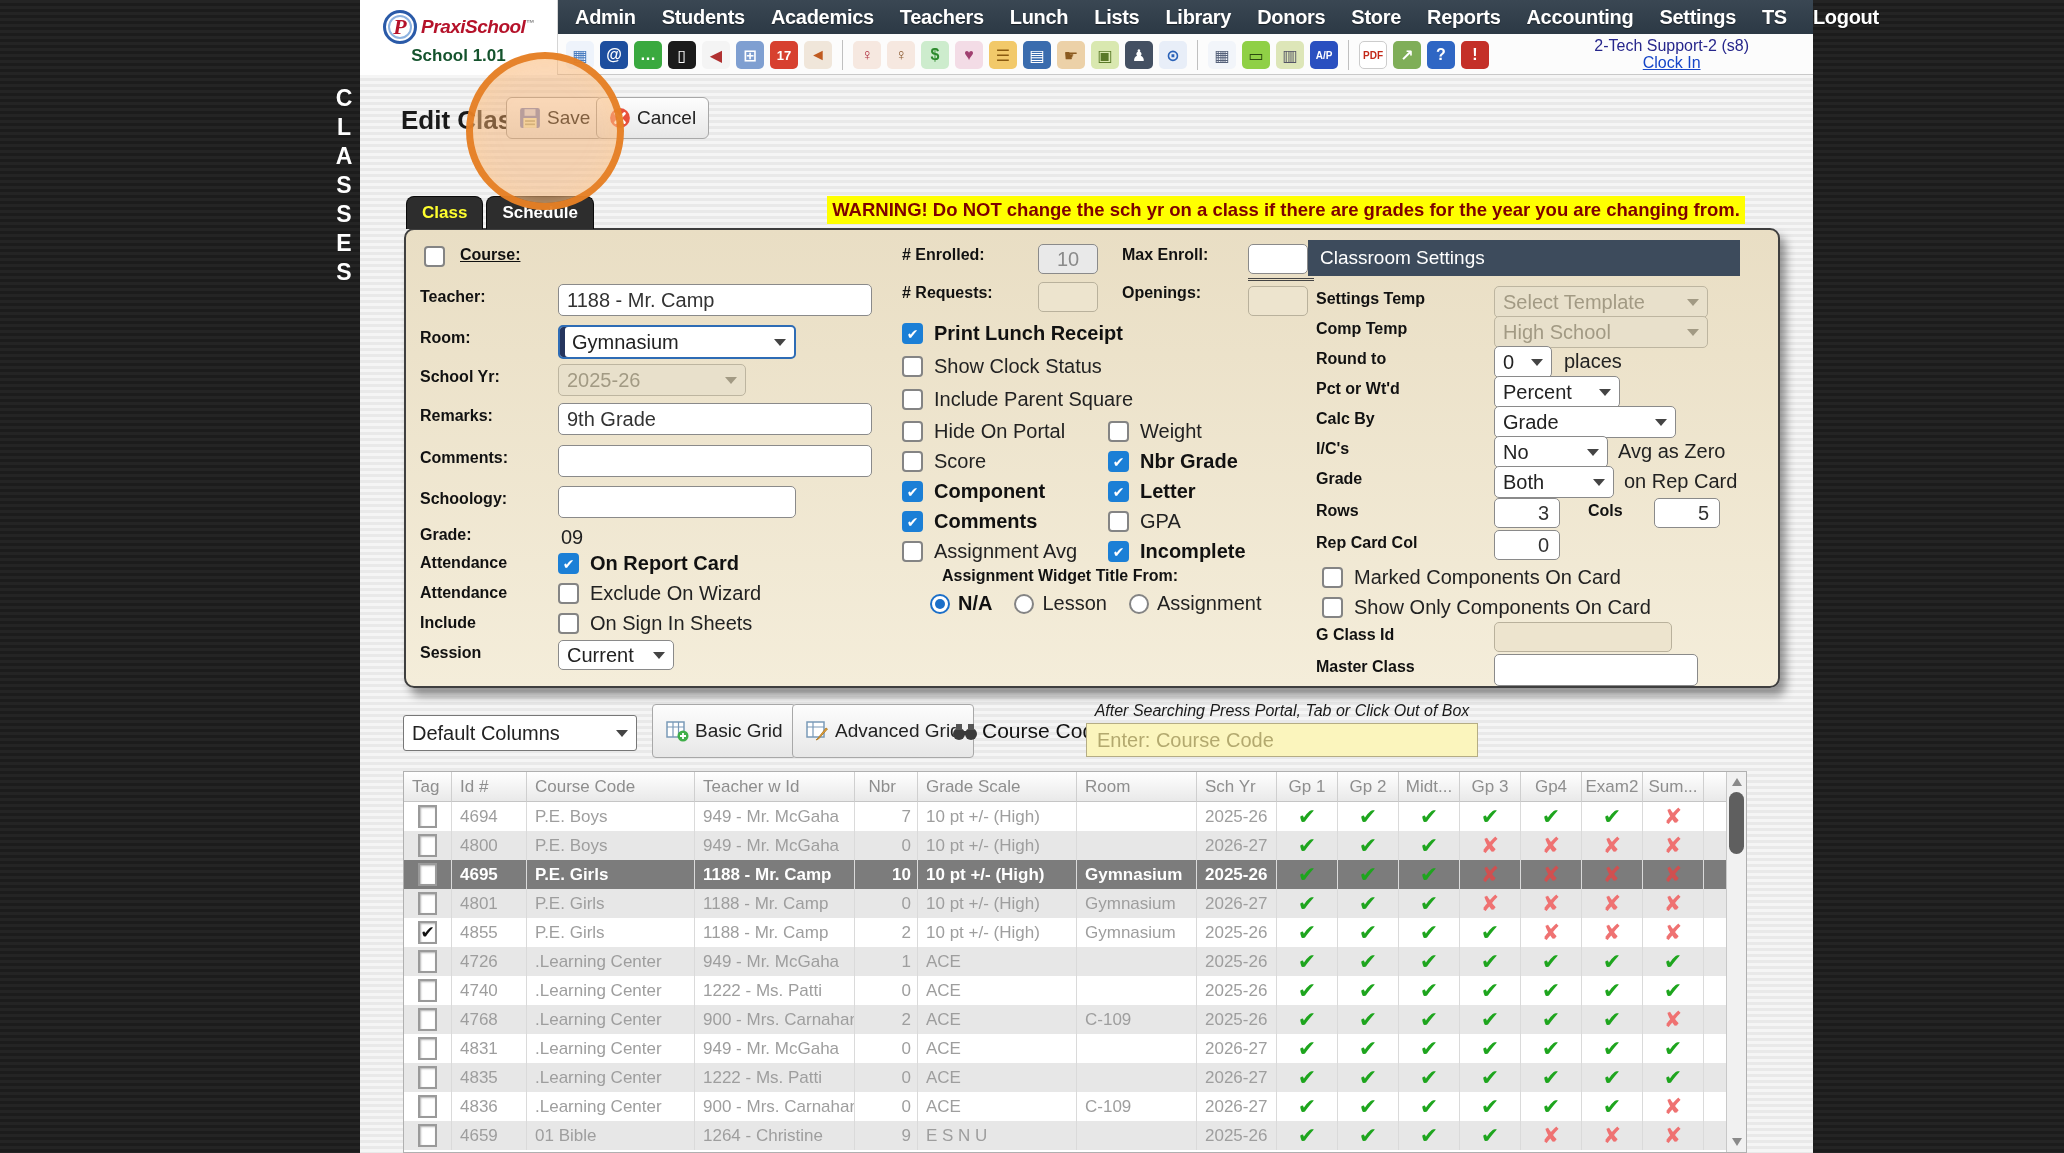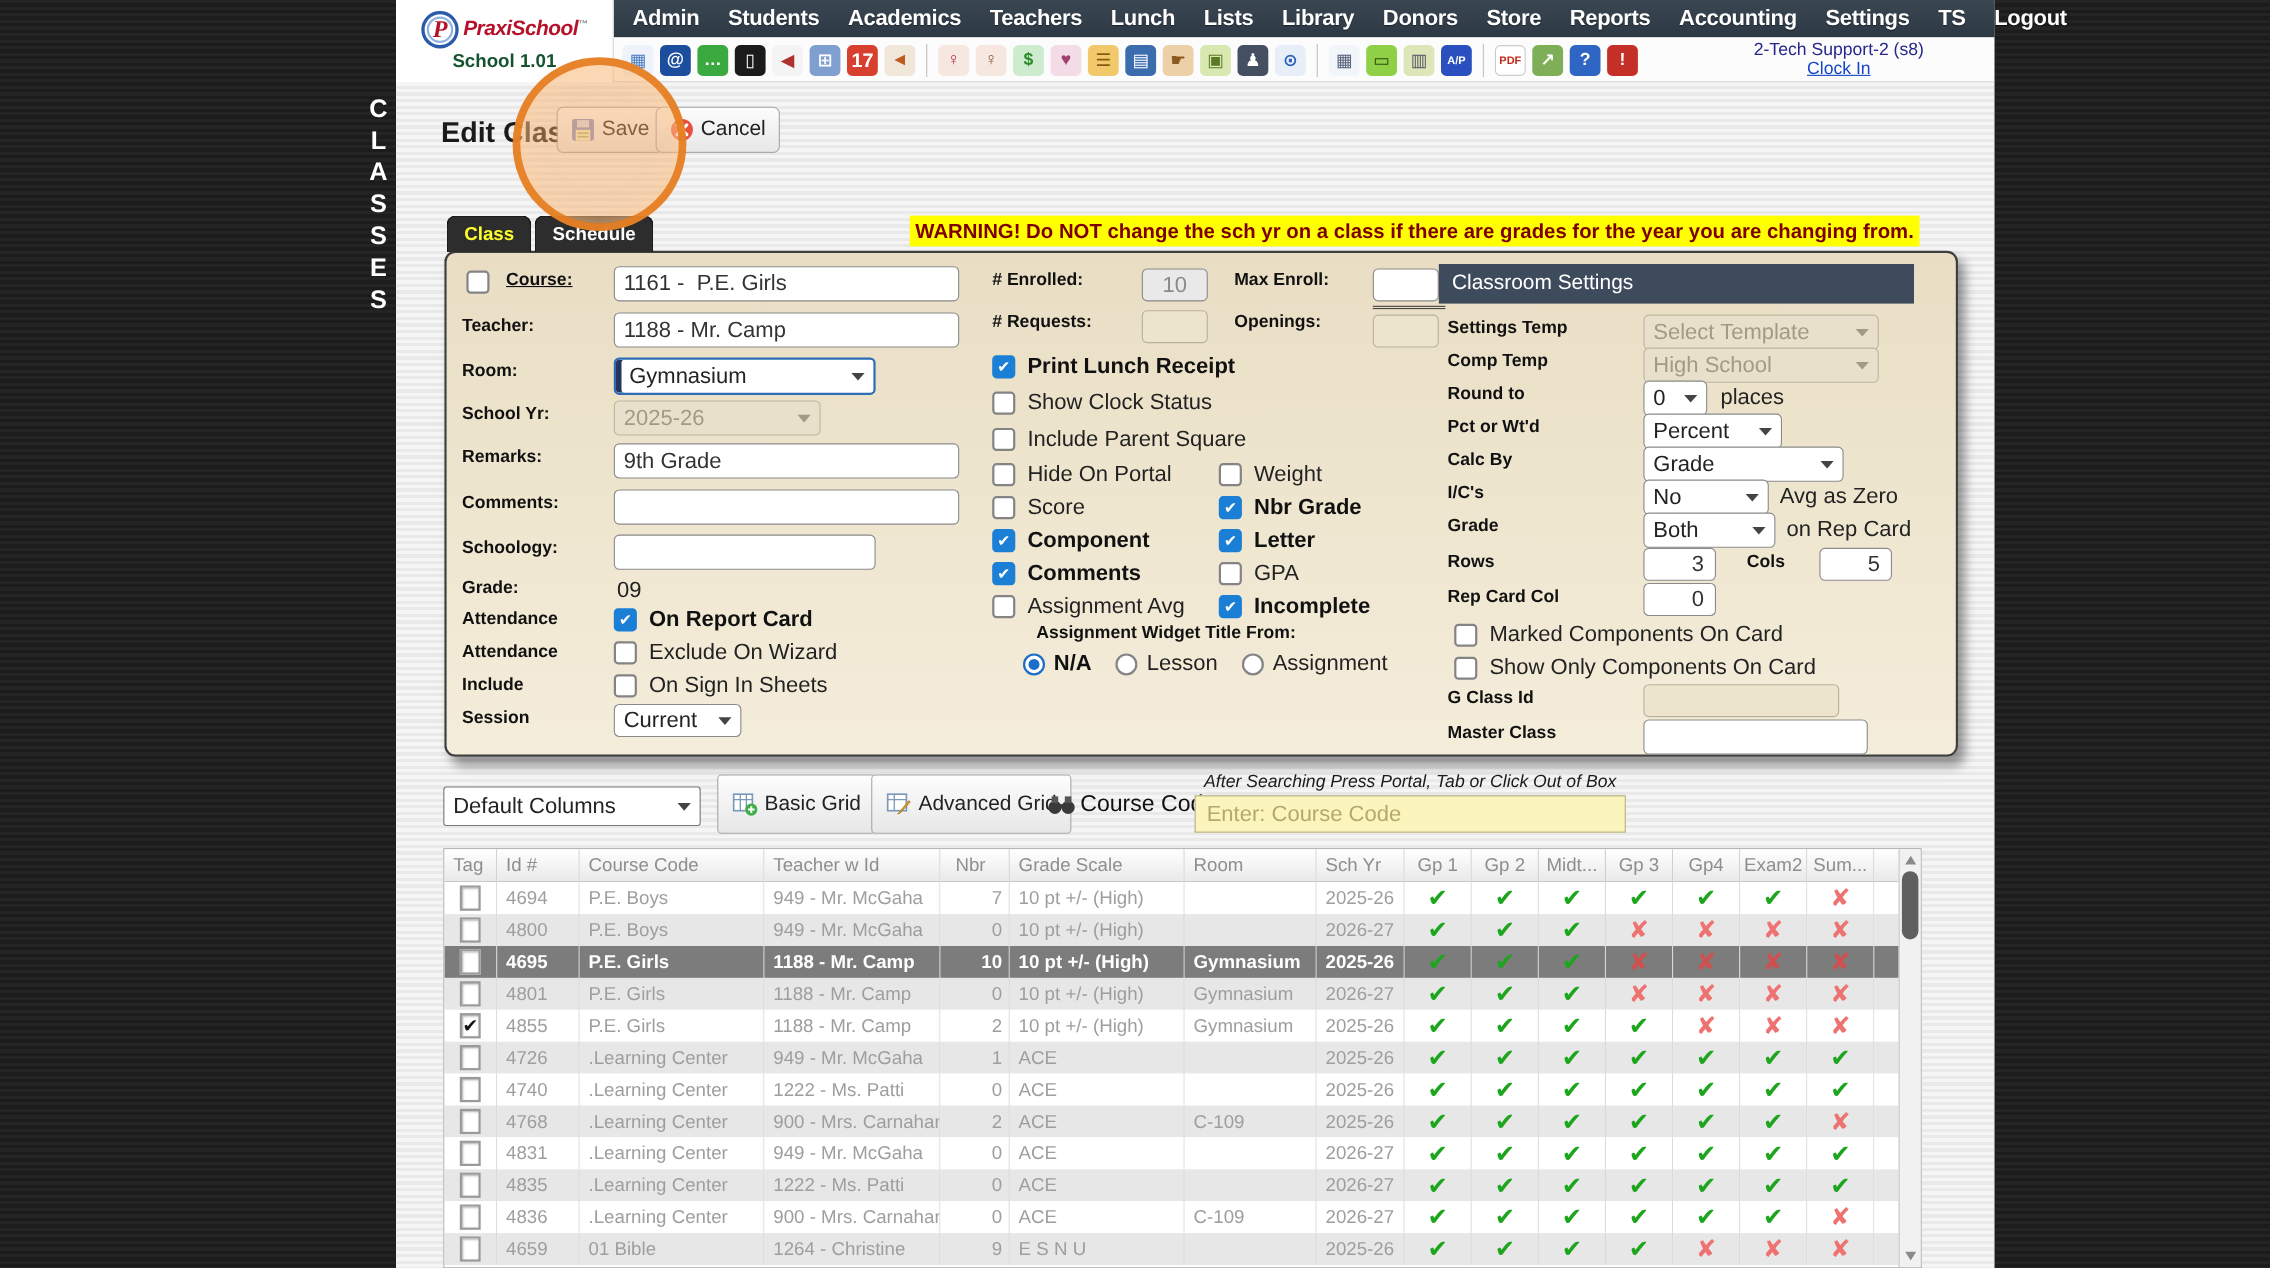--- a/index.html
+++ b/index.html
@@ -170,21 +170,21 @@
     </div>
 
     <div class="toolbar">
       <div class="icons">
           <div class="ticon" style="background: rgb(238, 243, 251); color: rgb(74, 125, 192); font-size: 16px;">▦</div>
           <div class="ticon" style="background: rgb(29, 78, 158); color: rgb(255, 255, 255); font-size: 16px;">@</div>
           <div class="ticon" style="background: rgb(58, 169, 63); color: rgb(255, 255, 255); font-size: 16px;">…</div>
           <div class="ticon" style="background: rgb(27, 27, 27); color: rgb(255, 255, 255); font-size: 16px;">▯</div>
           <div class="ticon" style="background: rgb(244, 244, 244); color: rgb(176, 48, 48); font-size: 16px;">◀</div>
           <div class="ticon" style="background: rgb(127, 159, 209); color: rgb(255, 255, 255); font-size: 16px;">⊞</div>
-          <div class="ticon" style="background: rgb(215, 64, 47); color: rgb(255, 255, 255); font-size: 18px;">17</div>
+          <div class="ticon" style="background: rgb(215, 64, 47); color: rgb(255, 255, 255); font-size: 13px;">17</div>
           <div class="ticon" style="background: rgb(240, 230, 218); color: rgb(192, 90, 32); font-size: 16px;">◄</div>
           <div class="tdiv"></div>
           <div class="ticon" style="background: rgb(246, 232, 224); color: rgb(176, 48, 64); font-size: 16px;">♀</div>
           <div class="ticon" style="background: rgb(246, 232, 224); color: rgb(138, 90, 48); font-size: 16px;">♀</div>
           <div class="ticon" style="background: rgb(205, 236, 205); color: rgb(44, 138, 44); font-size: 16px;">$</div>
           <div class="ticon" style="background: rgb(243, 220, 230); color: rgb(160, 64, 112); font-size: 16px;">♥</div>
           <div class="ticon" style="background: rgb(242, 201, 106); color: rgb(138, 90, 16); font-size: 16px;">☰</div>
           <div class="ticon" style="background: rgb(58, 108, 174); color: rgb(255, 255, 255); font-size: 16px;">▤</div>
           <div class="ticon" style="background: rgb(236, 209, 168); color: rgb(138, 90, 32); font-size: 16px;">☛</div>
           <div class="ticon" style="background: rgb(217, 232, 176); color: rgb(90, 122, 40); font-size: 16px;">▣</div>
@@ -242,21 +242,20 @@
         <div class="tab active">Class</div>
         <div class="tab">Schedule</div>
       </div>
 
       <div class="warning">WARNING! Do NOT change the sch yr on a class if there are grades for the year you are changing from.</div>
 
       <div class="panel">
 
         <span class="cb" style="position:absolute; left:18px; top:16px;"></span>
         <span class="flbl" style="left:54px; top:16px; text-decoration:underline; cursor:pointer;">Course:</span>
-        <input class="txt" style="left: 152px; top: 12px; width: 314px;" value="1161 -  P.E. Girls">
 
         <span class="flbl" style="left:14px; top:58px;">Teacher:</span>
         <input class="txt" style="left: 152px; top: 54px; width: 314px;" value="1188 - Mr. Camp">
 
         <span class="flbl" style="left:14px; top:99px;">Room:</span>
         <div class="sel" style="left:152px; top:95px; width:238px; height:34px; border:2px solid #2e6cb5; box-shadow:inset 5px 0 0 #25355e; padding-left:12px;">
           <span>Gymnasium</span>
             <i class="chev"></i>
         </div>
 

